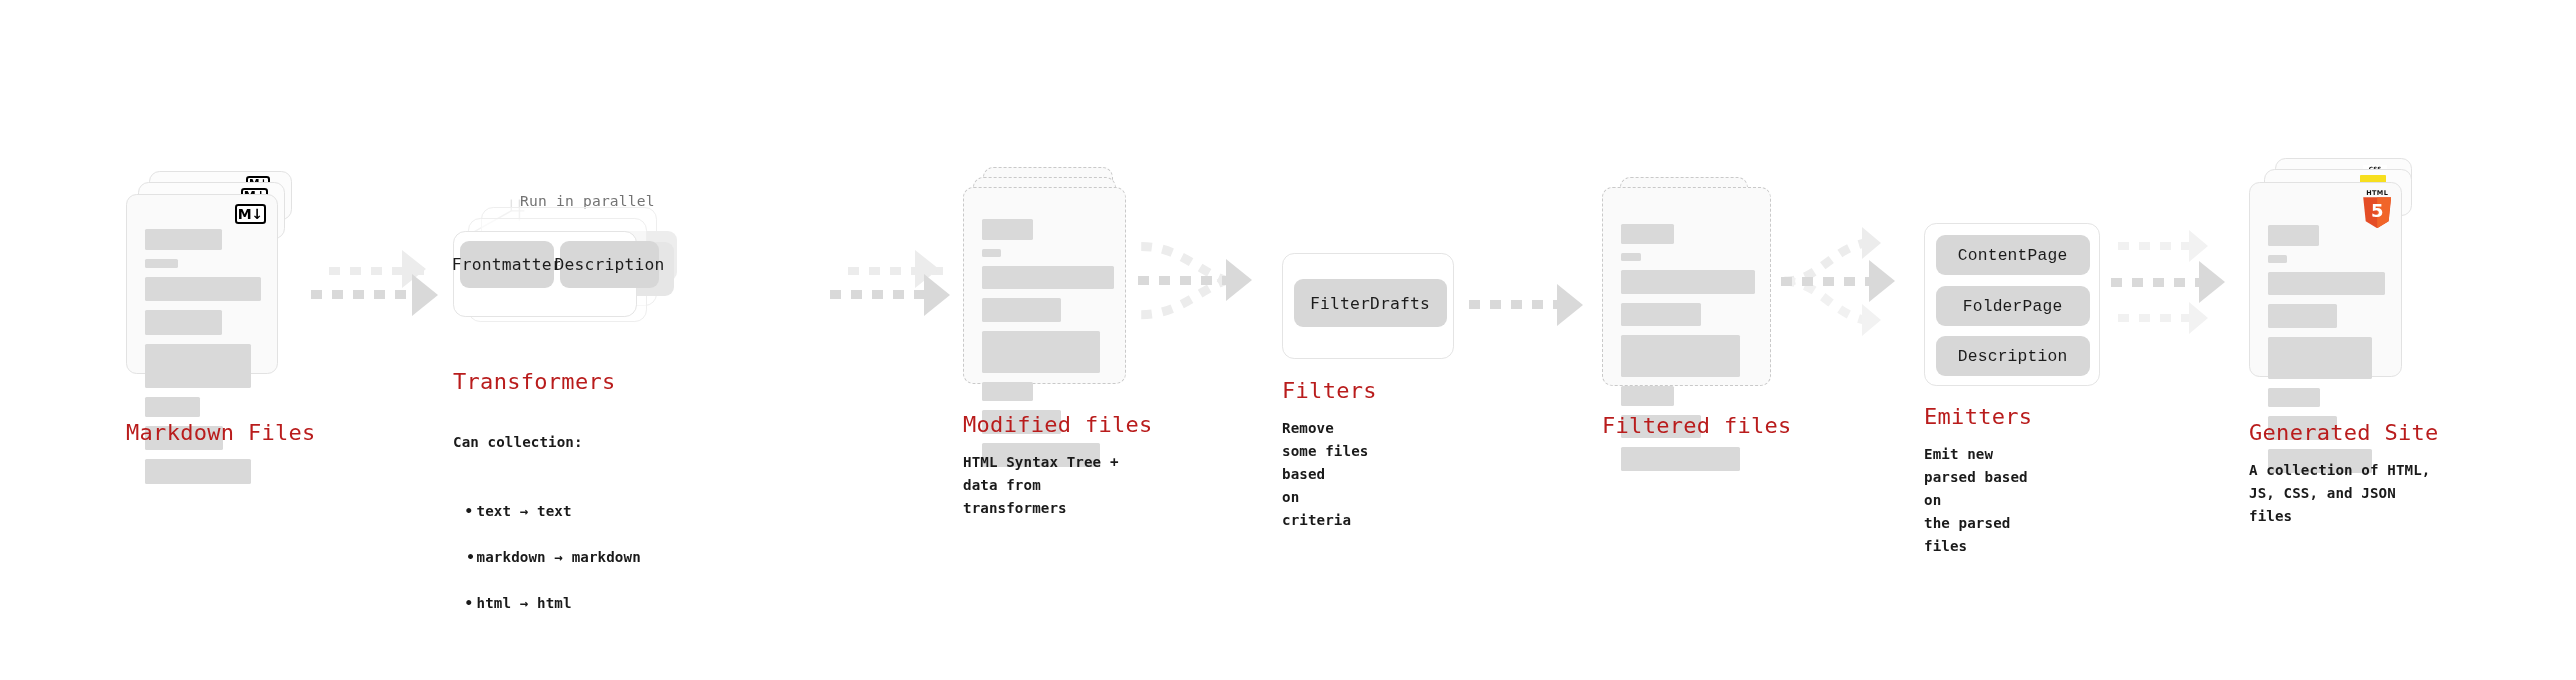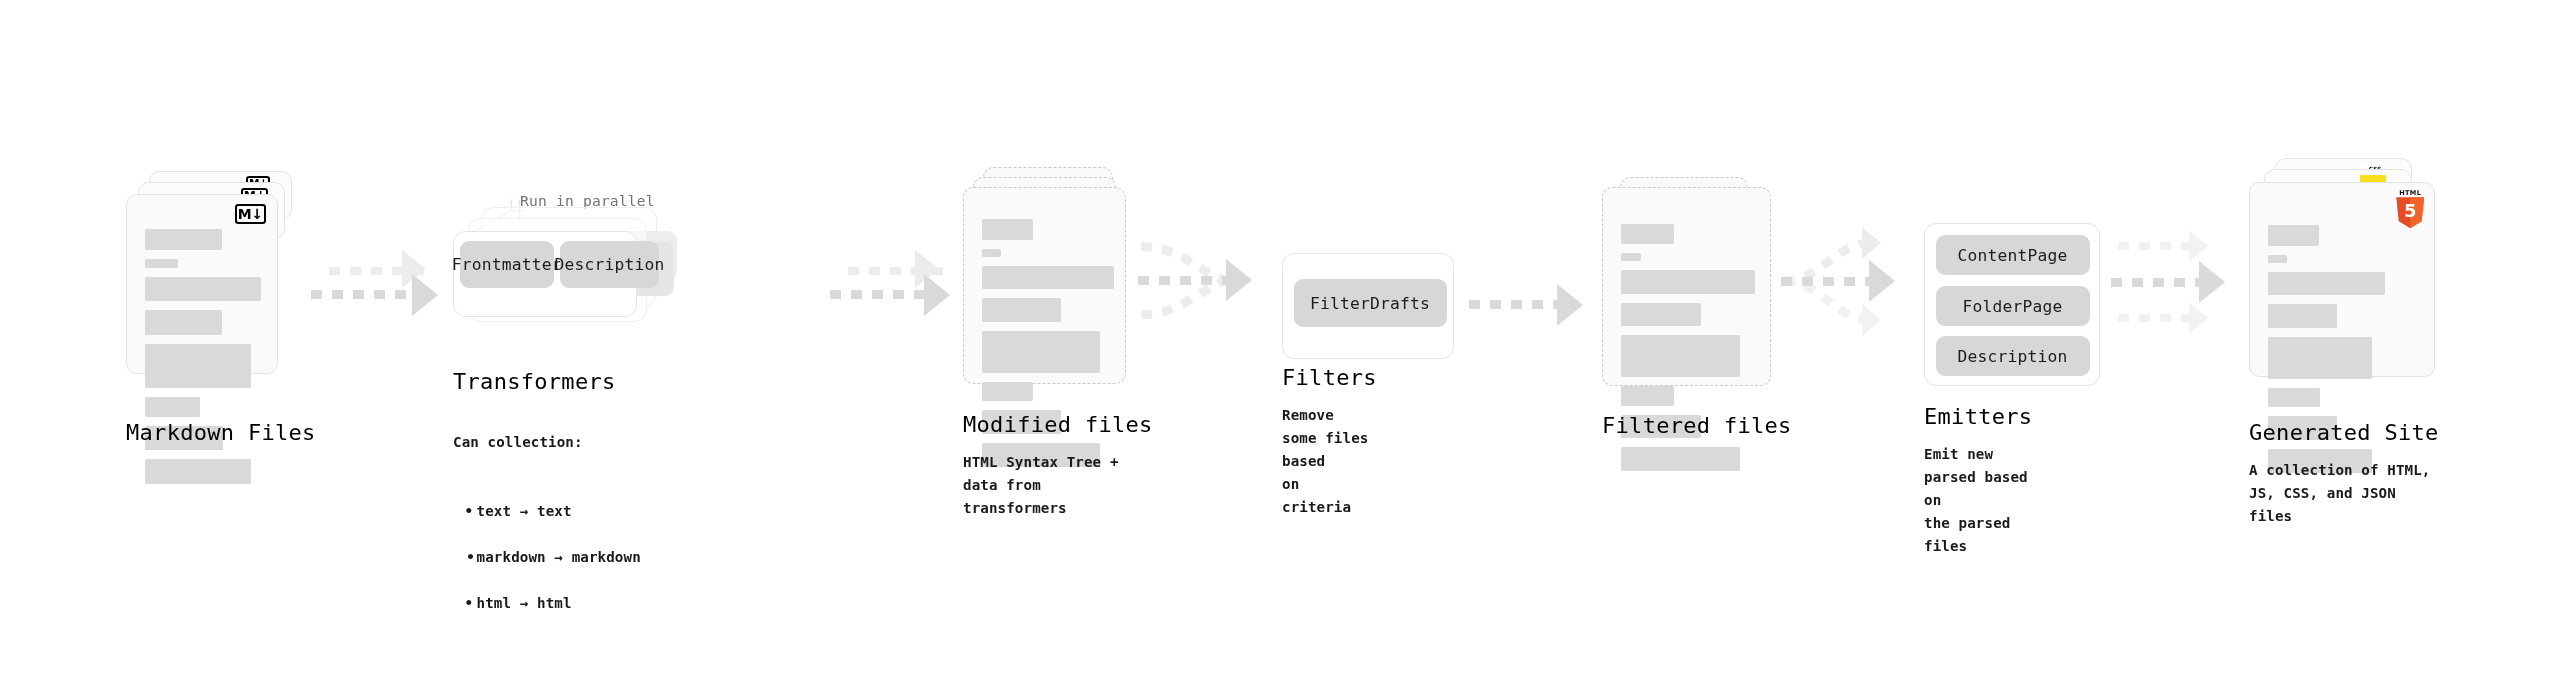--- a/index.html
+++ b/index.html
@@ -33,21 +33,21 @@
   }
 
   .caption-block {
     position: absolute;
     left: 0;
   }
 
   .stage-title {
     font-size: 22px;
     font-weight: 400;
-    color: #000000;
+    color: #b91c1c;
     letter-spacing: 0.3px;
     white-space: nowrap;
     line-height: 1.1;
   }
 
   .stage-desc {
     margin-top: 14px;
     font-size: 14.2px;
     color: #1a1a1a;
     line-height: 1.62;
@@ -417,21 +417,21 @@
   <div class="stage-col" style="left:1282px;">
 
     <div class="visual-slot" style="top:253px;">
       <div class="plugin-stack" style="width:175px; height:110px;">
         <div class="plugin-box" style="left:0px; top:0px; width:172px; height:106px;">
           <div class="chip" style="left:10.6px; top:25px; width:153px; height:48px;">FilterDrafts</div>
         </div>
       </div>
     </div>
 
-    <div class="caption-block" style="top:366px;">
+    <div class="caption-block" style="top:379px;">
       <div class="stage-title">Filters</div>
       <div class="stage-desc">Remove some files based
 on criteria</div>
     </div>
   </div>
 
   <div class="flow" style="left:1469px; top:280px;">
     <div class="flow-dash" style="left:0px; top:20.3px; width:96px; height:9px;"></div>
     <div class="flow-head" style="left:88px; top:4.1px;"></div>
   </div>
@@ -468,21 +468,21 @@
     </svg>
     <div class="flow-head small" style="left:81px; top:-53px;"></div>
     <div class="flow-head small p2" style="left:81px; top:24.4px;"></div>
 
     <div class="flow-dash" style="left:0px; top:-3.3px; width:96px; height:9px;"></div>
     <div class="flow-head" style="left:88px; top:-20.3px;"></div>
   </div>
 
   <div class="stage-col" style="left:1924px;">
 
-    <div class="visual-slot" style="top:223px;">
+    <div class="visual-slot" style="top:223px;font-family:Liberation Mono, monospace;">
       <div class="plugin-stack" style="width:179px; height:167px;">
         <div class="plugin-box" style="left:0px; top:0px; width:176px; height:163px;">
           <div class="chip" style="left:10.6px; top:11.4px; width:154px; height:40px;">ContentPage</div>
           <div class="chip" style="left:10.6px; top:62px; width:154px; height:40px;">FolderPage</div>
           <div class="chip" style="left:10.6px; top:112px; width:154px; height:40px;">Description</div>
         </div>
       </div>
     </div>
 
     <div class="caption-block" style="top:405px;">
@@ -507,21 +507,21 @@
 
     <div class="visual-slot" style="top:158px;">
       <div class="doc-stack" style="width:187px; height:219px;">
 
         <div class="doc-card behind" style="left:26px; top:0px; width:137px; height:42px;"></div>
         <div class="badge-css" style="left:114px; top:6.5px;">CSS</div>
 
         <div class="doc-card behind" style="left:14.6px; top:11.4px; width:148px; height:47px;"></div>
         <div class="badge-js" style="left:111px; top:17px;"></div>
 
-        <div class="doc-card front" style="left:0px; top:24.4px; width:186px; height:195px;">
+        <div class="doc-card front" style="left:0px; top:24.4px; width:153px; height:195px;">
           <div class="badge-html5" style="right:9.8px; top:6.5px;">
             <div class="h5-word">HTML</div>
             <div class="h5-shield">
               <div class="h5-five">5</div>
             </div>
           </div>
           <div class="doc-lines" style="top:42px;">
             <div class="skel" style="width:51px;height:20.3px;"></div>
             <div class="skel" style="width:18.7px;height:8.1px;"></div>
             <div class="skel" style="width:117px;height:23.6px;"></div>

